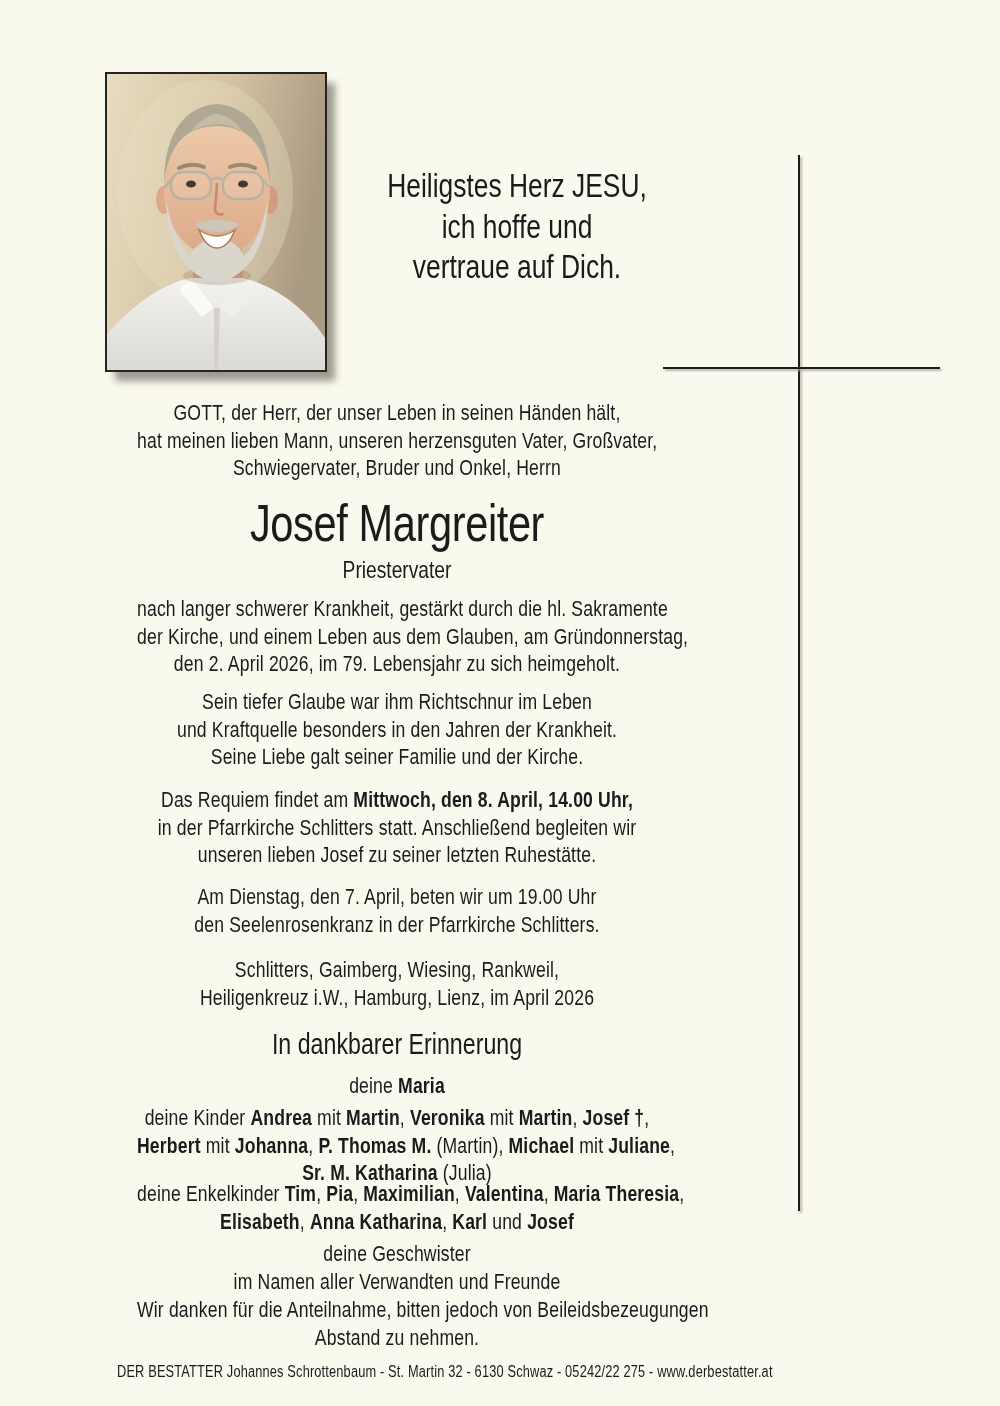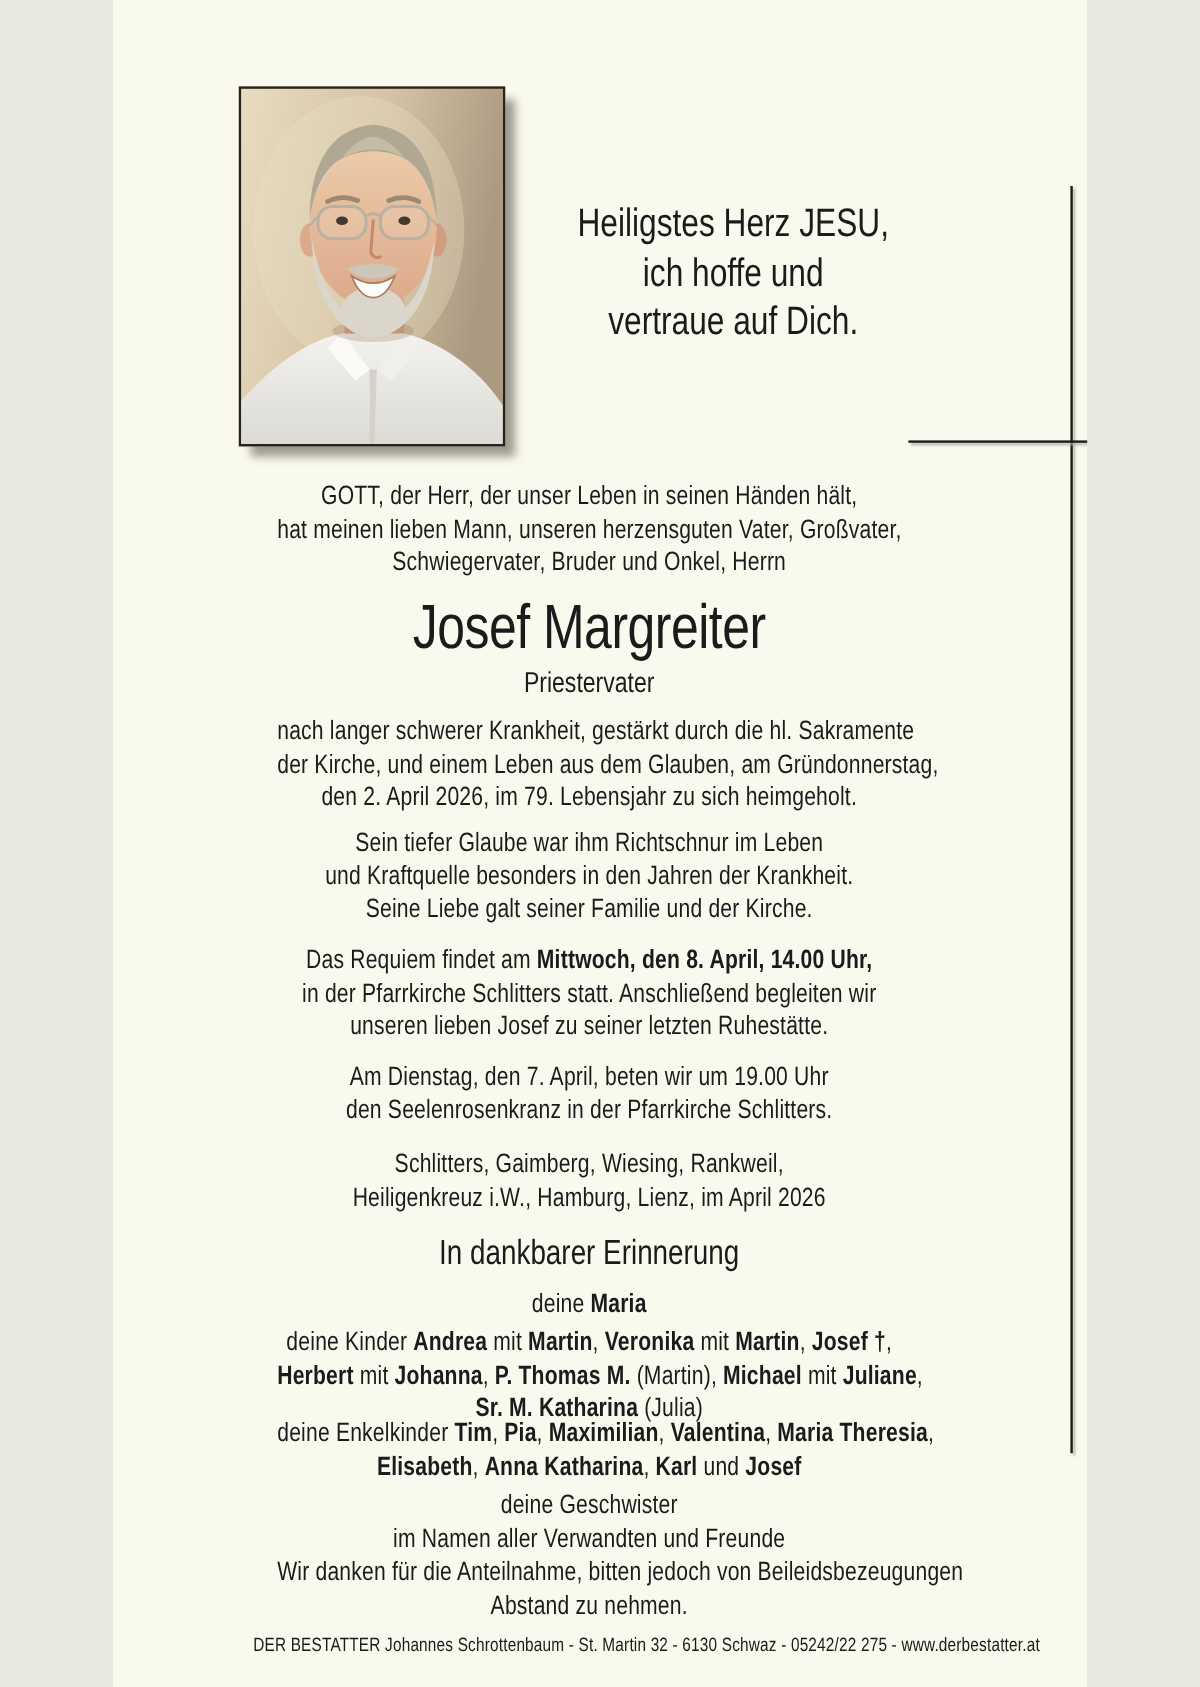--- a/index.html
+++ b/index.html
@@ -1,17 +1,17 @@
 <!DOCTYPE html>
 <html><head>
 <meta charset="utf-8">
 <style>
   html,body { margin:0; padding:0; background:#e9e8e0; }
   .page {
-    position:relative; width:812px; height:1406px;
+    position:relative; width:1000px; height:1406px;
     background:#faf9ee; color:#1b1b1b;
     font-family:"Liberation Sans","DejaVu Sans",sans-serif;
     overflow:hidden; margin:0 auto;
   }
   .blk {
     position:absolute; text-align:center;
     transform:scaleX(0.8); transform-origin:50% 0;
     white-space:nowrap;
   }
   .col { left:72px; width:650px; }

